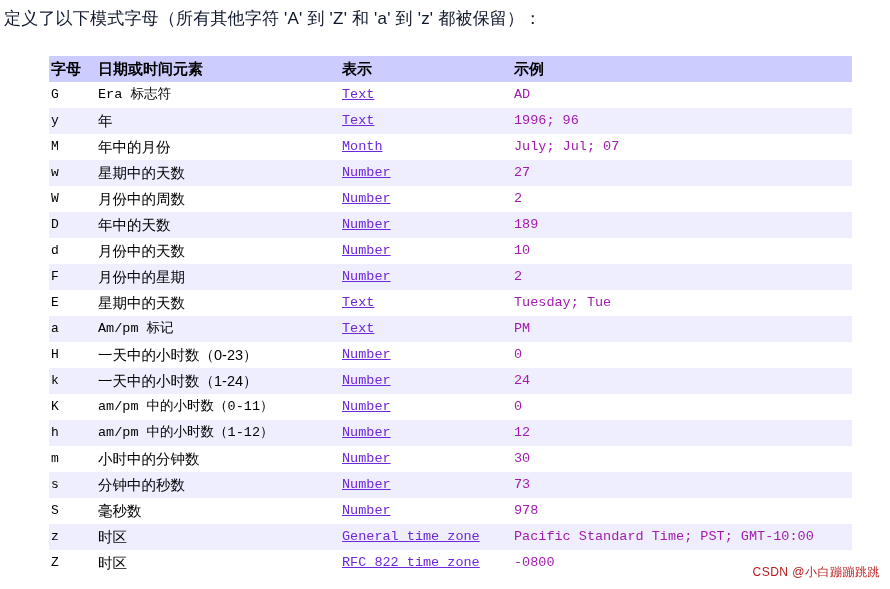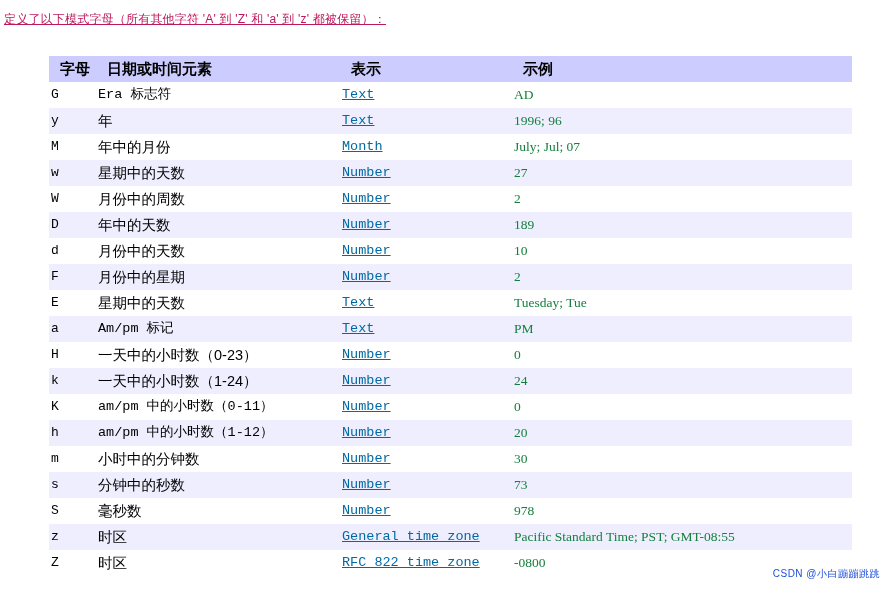--- a/index.html
+++ b/index.html
@@ -14,26 +14,25 @@
     overflow: hidden;
     font-family: "Liberation Serif", "DejaVu Serif", serif;
     color: #000000;
   }
 
   .intro {
     position: absolute;
     left: 4px;
     top: 9px;
     font-family: "Liberation Sans", "DejaVu Sans", sans-serif;
-    font-size: 12px;
+    font-size: 17px;
     line-height: 20px;
     letter-spacing: 0.2px;
-    color: #be185d;
-    white-space: nowrap;
-    text-decoration: underline;
+    color: #0f172a;
+    white-space: nowrap;
   }
 
   .table-wrap {
     position: absolute;
     left: 49px;
     top: 56px;
     width: 803px;
   }
 
   table.pattern {
@@ -49,21 +48,21 @@
   table.pattern col.c-present { width: 172px; }
   table.pattern col.c-example { width: 340px; }
 
   table.pattern thead th {
     background: #ccccff;
     text-align: left;
     font-family: "Liberation Sans", "DejaVu Sans", sans-serif;
     font-size: 15px;
     font-weight: bold;
     color: #000000;
-    padding: 3px 2px 4px 11px;
+    padding: 3px 2px 4px 2px;
     height: 19px;
     line-height: 19px;
     vertical-align: middle;
     white-space: nowrap;
   }
 
   table.pattern tbody td {
     padding: 2px 2px 2px 2px;
     height: 22px;
     line-height: 22px;
@@ -91,38 +90,38 @@
     color: #000000;
   }
   td.element.mono-lead {
     font-family: "Liberation Mono", "DejaVu Sans Mono", monospace;
     font-size: 13.5px;
   }
 
   td.present a {
     font-family: "Liberation Mono", "DejaVu Sans Mono", monospace;
     font-size: 13.5px;
-    color: #0369a1;
+    color: #6d28d9;
     text-decoration: underline;
     cursor: pointer;
   }
 
   td.example {
-    font-family: Liberation Serif, serif;
+    font-family: Liberation Mono, monospace;
     font-size: 13.5px;
-    color: #15803d;
+    color: #a21caf;
   }
 
   .watermark {
     position: absolute;
     right: 10px;
     bottom: 8px;
     font-family: "Liberation Sans", "DejaVu Sans", sans-serif;
-    font-size: 10px;
-    color: #1d4ed8;
+    font-size: 12px;
+    color: #b91c1c;
     letter-spacing: 0.5px;
     white-space: nowrap;
   }
 </style>
 </head>
 <body>
 
 <div class="intro">定义了以下模式字母（所有其他字符 'A' 到 'Z' 和 'a' 到 'z' 都被保留）：</div>
 
 <div class="table-wrap">
@@ -217,21 +216,21 @@
         <tr class="plain">
           <td class="letter">K</td>
           <td class="element mono-lead">am/pm 中的小时数（0-11）</td>
           <td class="present"><a>Number</a></td>
           <td class="example">0</td>
         </tr>
         <tr class="alt">
           <td class="letter">h</td>
           <td class="element mono-lead">am/pm 中的小时数（1-12）</td>
           <td class="present"><a>Number</a></td>
-          <td class="example">20</td>
+          <td class="example">12</td>
         </tr>
         <tr class="plain">
           <td class="letter">m</td>
           <td class="element">小时中的分钟数</td>
           <td class="present"><a>Number</a></td>
           <td class="example">30</td>
         </tr>
         <tr class="alt">
           <td class="letter">s</td>
           <td class="element">分钟中的秒数</td>
@@ -241,21 +240,21 @@
         <tr class="plain">
           <td class="letter">S</td>
           <td class="element">毫秒数</td>
           <td class="present"><a>Number</a></td>
           <td class="example">978</td>
         </tr>
         <tr class="alt">
           <td class="letter">z</td>
           <td class="element">时区</td>
           <td class="present"><a>General time zone</a></td>
-          <td class="example">Pacific Standard Time; PST; GMT-08:55</td>
+          <td class="example">Pacific Standard Time; PST; GMT-10:00</td>
         </tr>
         <tr class="plain">
           <td class="letter">Z</td>
           <td class="element">时区</td>
           <td class="present"><a>RFC 822 time zone</a></td>
           <td class="example">-0800</td>
         </tr>
       </tbody>
   </table>
 </div>

